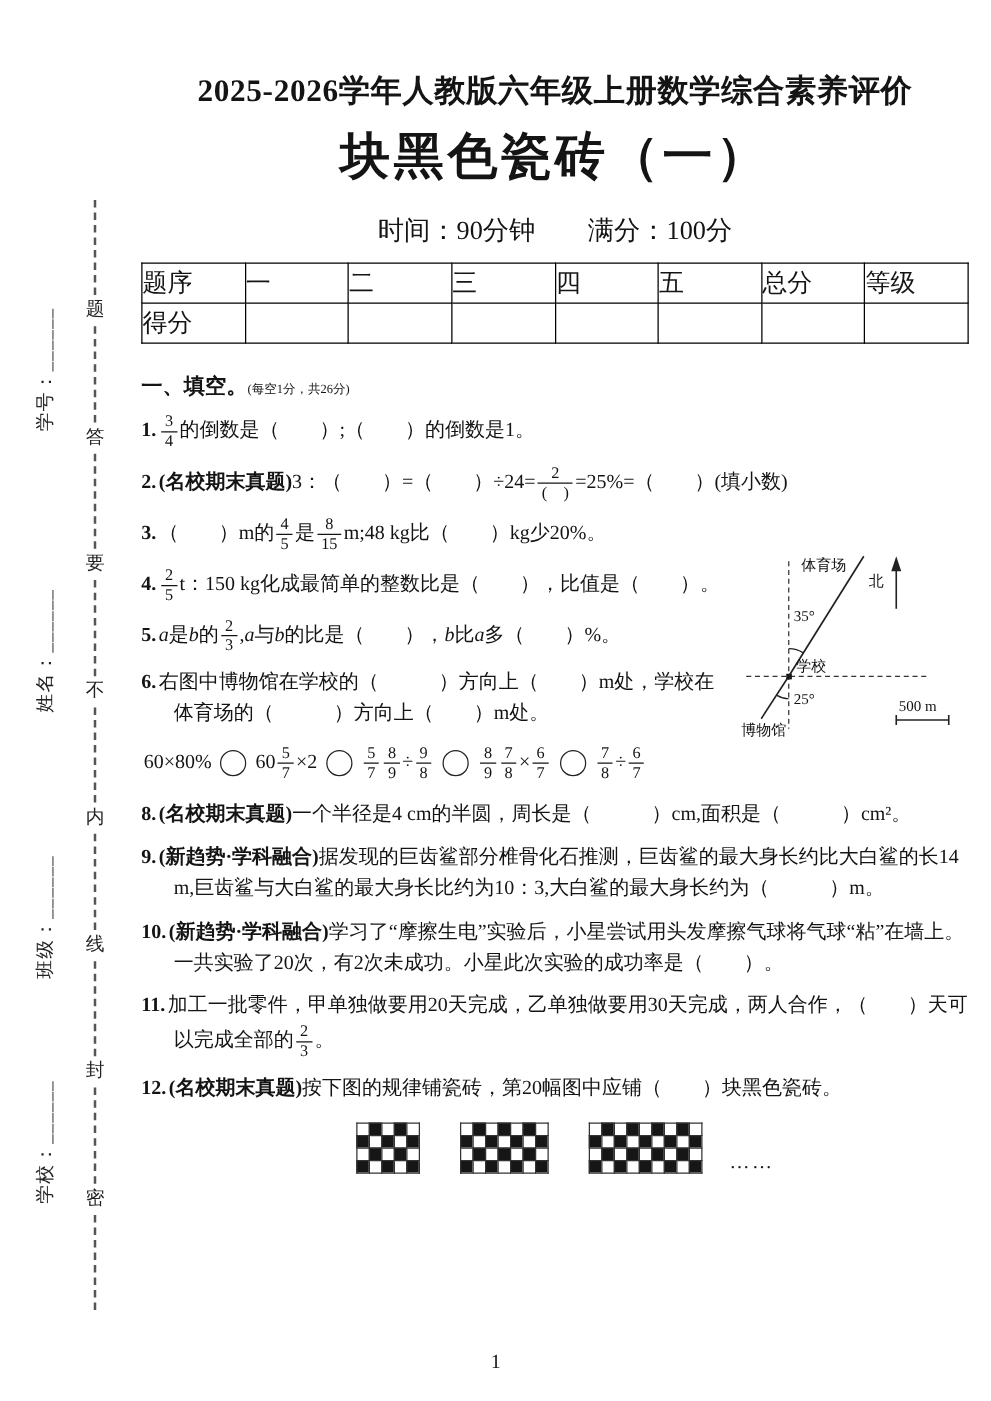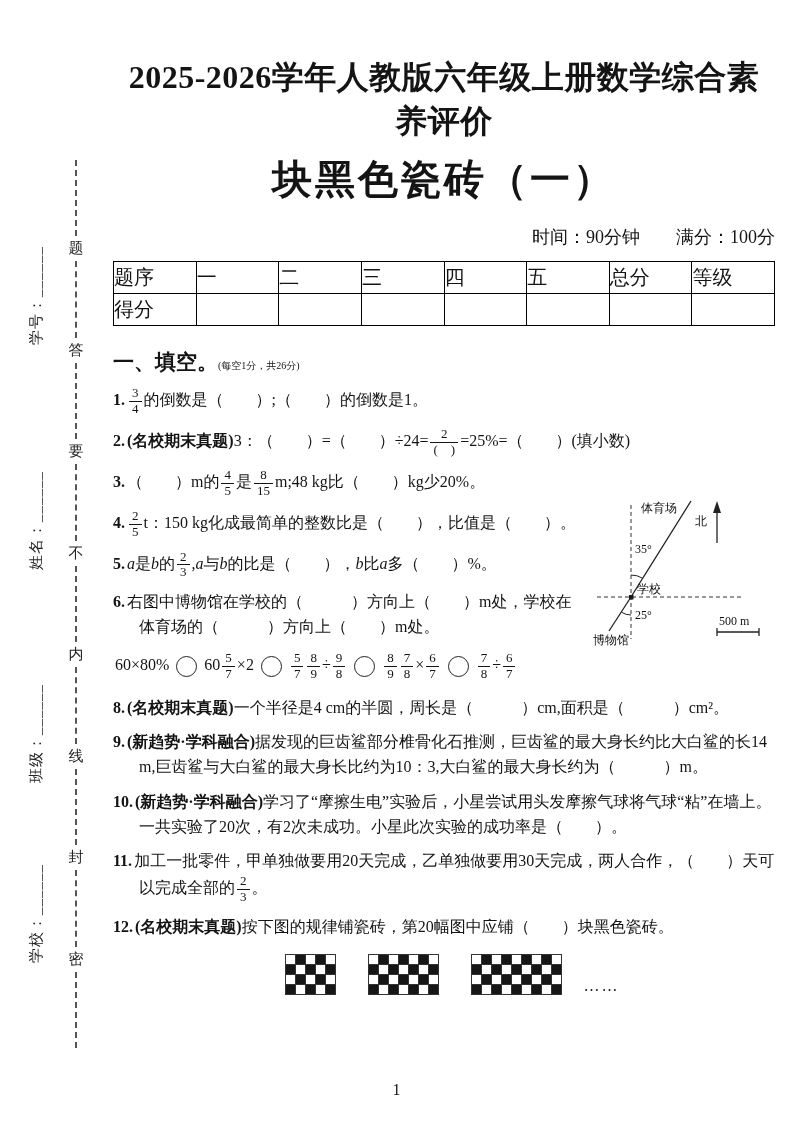--- a/index.html
+++ b/index.html
@@ -10,30 +10,30 @@
   
   .seal-line { position:absolute; left:66px; top:160px; height:888px; width:20px;
     display:flex; flex-direction:column; align-items:center; }
   .seal-dash { flex:1 1 auto; width:0; border-left:2px dashed #555; min-height:14px; }
   .seal-char { font-size:15px; color:#222; padding:5px 0; line-height:1; }
   .side-field { position:absolute; left:27px; transform:rotate(-90deg); transform-origin:0 0;
     white-space:nowrap; font-size:15px; letter-spacing:1px; color:#222; }
 
   
   .main { position:absolute; left:113px; top:56px; width:662px; }
-  .course-line { text-align:center; font-weight:bold; font-size:32px; letter-spacing:0.5px; }
+  .course-line { text-align:center; font-weight:bold; font-size:25px; letter-spacing:0.5px; }
   .paper-title { text-align:center; font-weight:bold; font-size:40px; letter-spacing:3px; margin-top:8px; }
-  .paper-info { text-align:right; font-size:18px; margin:18px 0 12px; }
+  .paper-info { text-align:center; font-size:21px; margin:18px 0 12px; }
 
   .score-table { width:100%; border-collapse:collapse; margin:8px 0 22px; }
   .score-table td { border:1.8px solid #000; height:32px; text-align:left;
     font-weight:normal; font-size:20px; width:12.5%; }
 
   .section-title { font-size:17px; margin:2px 0 10px; }
-  .section-title b { font-size:21px; }
+  .section-title b { font-size:17px; }
   .section-note { font-size:10px; font-weight:normal; }
 
   .questions { font-size:16px; }
   .q { line-height:1.55; margin-bottom:10px; padding-left:26px; text-indent:-26px; }
   .qnum { font-weight:bold; margin-right:2px; }
   .qtag { font-weight:bold; }
 
   .frac { display:inline-block; text-align:center; vertical-align:middle;
     font-size:13px; line-height:1.15; margin:0 2px; text-indent:0; }
   .frac .fn { display:block; border-bottom:1px solid #141414; padding:0 3px; }

